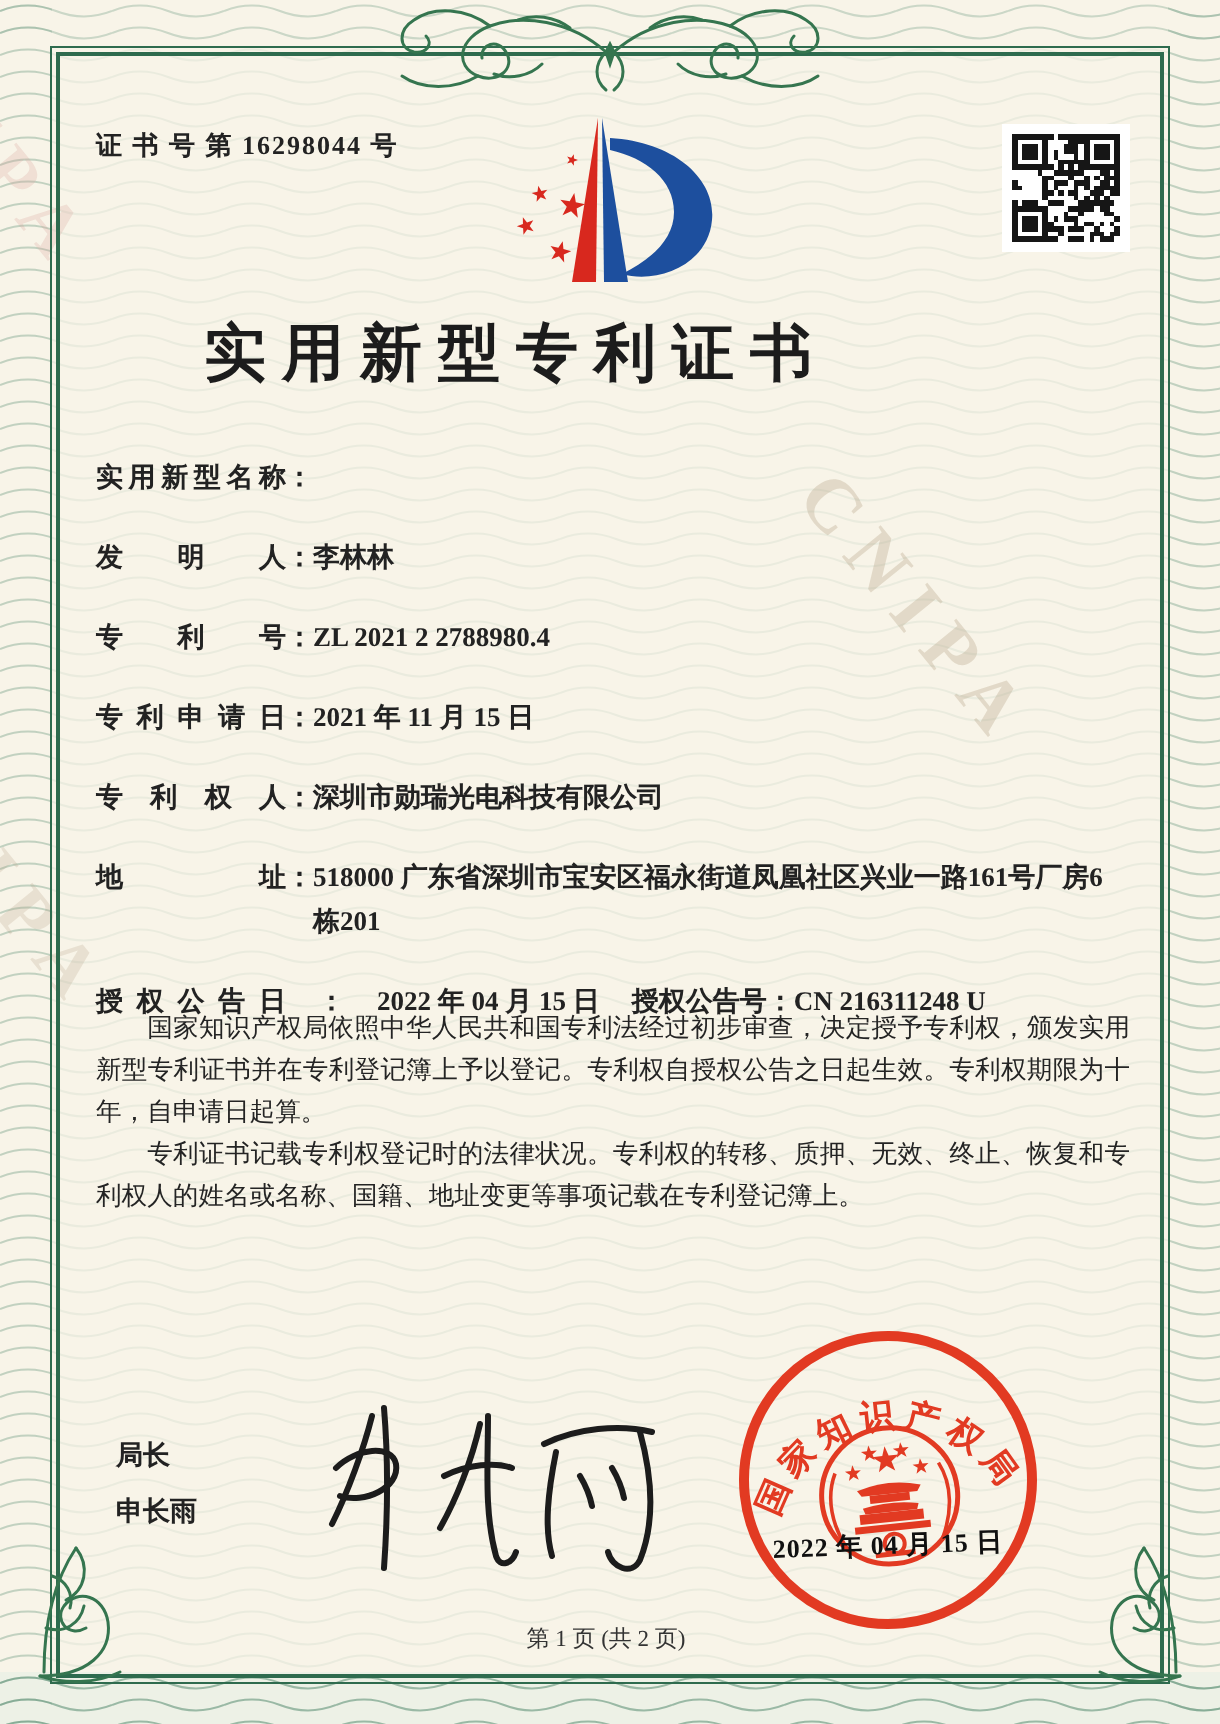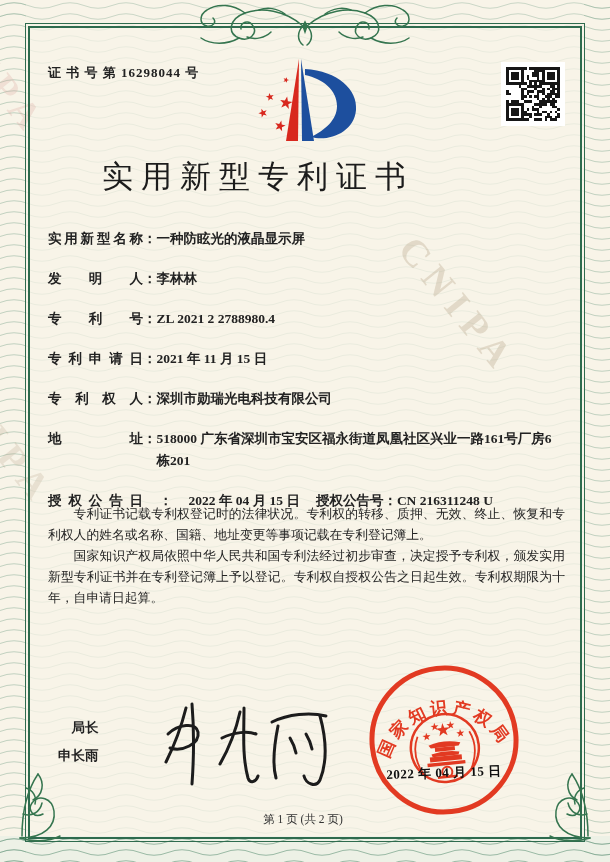--- a/index.html
+++ b/index.html
@@ -30,37 +30,37 @@
   .cert-no{position:absolute;left:48px;top:64px;z-index:4;
            font-size:13px;font-weight:bold;letter-spacing:1px;}
   .logo{position:absolute;left:228px;top:56px;z-index:4;}
   .qr-wrap{position:absolute;left:501px;top:62px;z-index:4;background:#fff;
            padding:5px;width:54px;height:54px;}
   .qr{display:grid;grid-template-columns:repeat(21,1fr);
       grid-template-rows:repeat(21,1fr);width:54px;height:54px;background:#fff;}
   .qm{background:transparent;}
   .qm.on{background:#161616;}
   .title{position:absolute;left:0;top:156px;width:516px;text-align:center;z-index:4;
-         font-size:31px;font-weight:normal;letter-spacing:8px;color:#1c1c1c;}
+         font-size:31px;font-weight:bold;letter-spacing:8px;color:#1c1c1c;}
   
   .fields{position:absolute;left:48px;top:228px;width:516px;z-index:4;
           font-size:13.5px;font-weight:bold;}
   .row{display:flex;line-height:22px;margin-bottom:18px;}
   .row .label{width:95px;flex:0 0 95px;text-align:justify;text-align-last:justify;}
   .row .colon{flex:0 0 auto;}
   .row .value{flex:1;}
   .row.grant{gap:16px;}
   .row.grant .g2{display:flex;}
   
   .paras{position:absolute;left:48px;top:504px;width:517px;z-index:4;}
   .paras p{margin:0;font-size:12.8px;line-height:21px;text-indent:2em;
            text-align:justify;color:#242424;}
   
   .signer{position:absolute;left:58px;top:714px;z-index:4;font-size:13.5px;
-          font-weight:bold;line-height:28px;text-align:right;}
+          font-weight:bold;line-height:28px;}
   .signature{position:absolute;left:152px;top:698px;z-index:4;}
   
   .seal{position:absolute;left:364px;top:660px;width:160px;height:160px;z-index:5;}
   .seal-date{position:absolute;left:14px;top:104px;width:132px;text-align:center;
              font-size:13px;font-weight:bold;color:#101010;transform:rotate(-2deg);
              letter-spacing:0.5px;}
   
   .footer{position:absolute;left:0;top:812px;width:606px;text-align:center;z-index:4;
           font-size:11.5px;color:#333;}
 </style>
@@ -590,21 +590,20 @@
       <div class="qm"></div>
     </div>
 </div>
 
 <div class="title">实用新型专利证书</div>
 
 <div class="fields">
   <div class="row">
     <span class="label">实用新型名称</span>
       <span class="colon">：</span>
-    <span class="value">一种防眩光的液晶显示屏</span>
   </div>
   <div class="row">
     <span class="label">发明人</span>
       <span class="colon">：</span>
     <span class="value">李林林</span>
   </div>
   <div class="row">
     <span class="label">专利号</span>
       <span class="colon">：</span>
     <span class="value">ZL 2021 2 2788980.4</span>
@@ -630,22 +629,22 @@
     <span>2022 年 04 月 15 日</span>
     <span class="g2">
       <span>授权公告号</span>
         <span class="colon">：</span>
       <span>CN 216311248 U</span>
     </span>
   </div>
 </div>
 
 <div class="paras">
+  <p>国家知识产权局依照中华人民共和国专利法经过初步审查，决定授予专利权，颁发实用新型专利证书并在专利登记簿上予以登记。专利权自授权公告之日起生效。专利权期限为十年，自申请日起算。</p>
   <p>专利证书记载专利权登记时的法律状况。专利权的转移、质押、无效、终止、恢复和专利权人的姓名或名称、国籍、地址变更等事项记载在专利登记簿上。</p>
-  <p>国家知识产权局依照中华人民共和国专利法经过初步审查，决定授予专利权，颁发实用新型专利证书并在专利登记簿上予以登记。专利权自授权公告之日起生效。专利权期限为十年，自申请日起算。</p>
 </div>
 
 <div class="signer">
   <div>局长</div>
   <div>申长雨</div>
 </div>
 
 <svg class="signature" width="190" height="92" viewBox="0 0 190 92">
   <g stroke="#1c1c1c" stroke-width="3" fill="none" stroke-linecap="round">
     <path d="M34 10 C30 26 22 48 14 64"></path>

